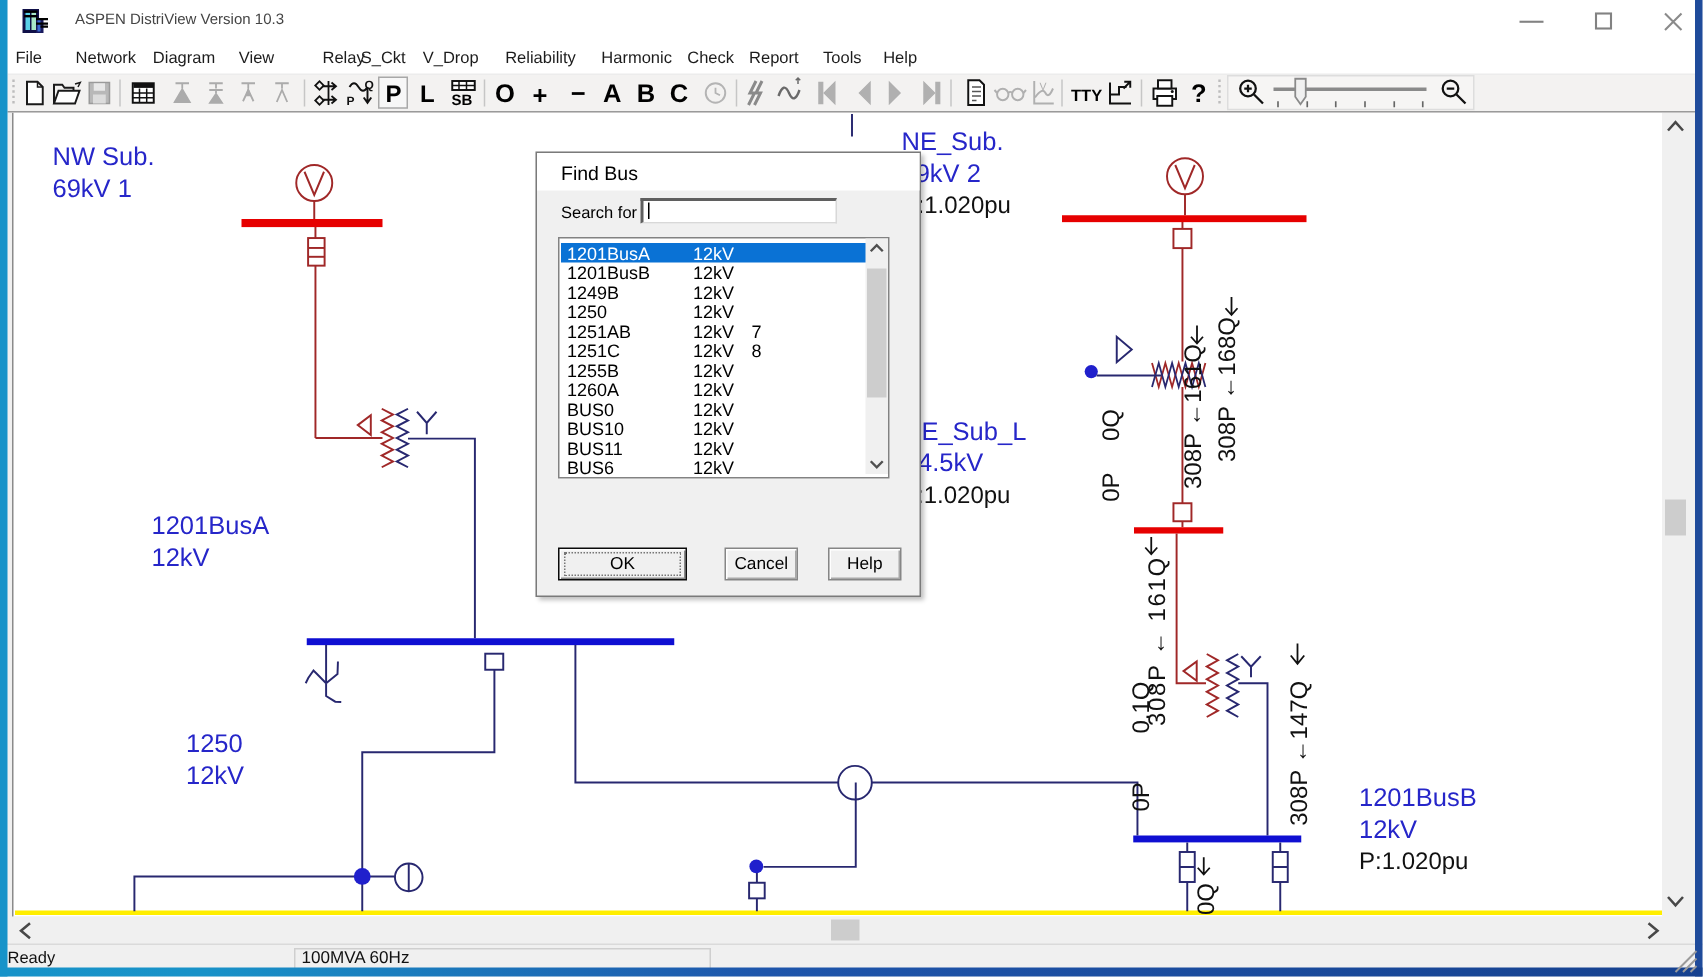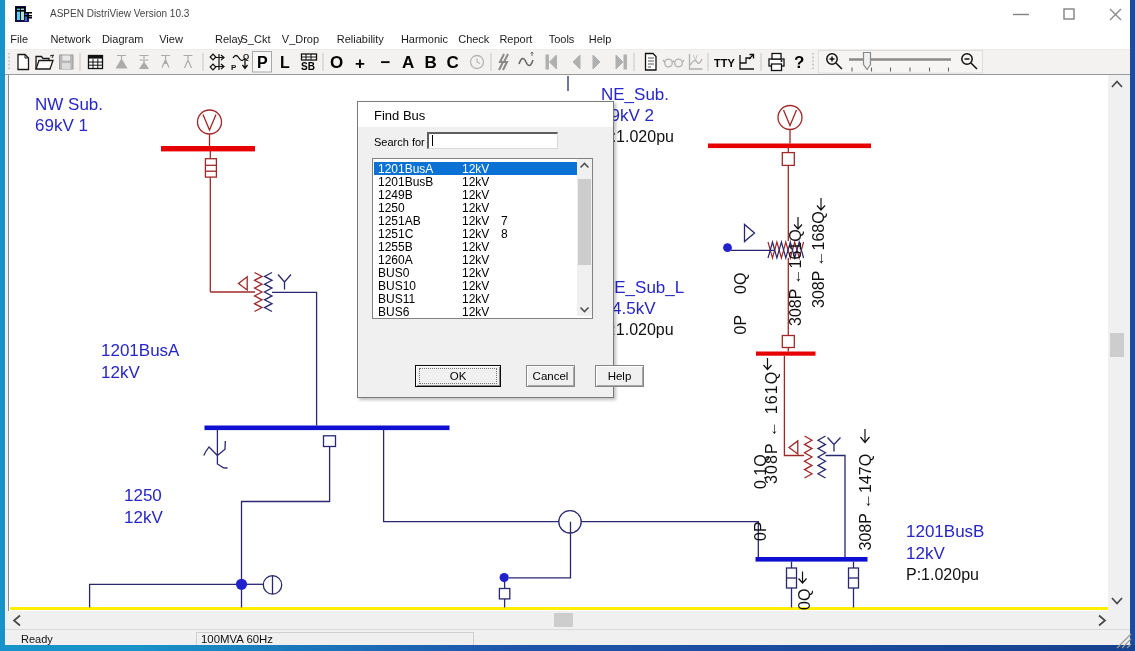--- a/index.html
+++ b/index.html
@@ -40,21 +40,21 @@
      border-top:2px solid #5f5f5f;border-left:2px solid #5f5f5f;border-right:1px solid #d8d8d8;border-bottom:1px solid #d8d8d8;}
   #dlg-caret{position:absolute;left:3px;top:1px;width:1px;height:11px;background:#000;}
   #dlg-list{position:absolute;left:14px;top:56px;width:219px;height:159px;background:#fff;
      border:1px solid #828282;}
   .row{position:absolute;left:1px;width:204px;height:13px;font-size:12px;color:#000;}
   .row b{font-weight:normal;position:absolute;}
   .c1{left:4px;} .c2{left:88px;} .c3{left:127px;}
   .rowsel{background:#0a72d5;color:#fff;}
   #list-sb{position:absolute;right:0;top:0;width:15px;height:157px;background:#f0f0f0;}
   #list-thumb{position:absolute;left:1px;top:20px;width:13px;height:86px;background:#cdcdcd;}
-  .btn{position:absolute;background:#f0f0f0;font-size:11.5px;text-align:center;color:#000;margin-left:43px;}
+  .btn{position:absolute;background:#f0f0f0;font-size:11.5px;text-align:center;color:#000;}
   .btn3d{border:1px solid #868686;box-shadow:inset 1px 1px 0 #ffffff,inset -1px -1px 0 #a8a8a8;text-align:center;}
   .btnok{border:1px solid #0a0a0a;box-shadow:inset 1px 1px 0 #ffffff,inset -1px -1px 0 #888888;}
 </style>
 </head>
 <body>
 <div class="abs" id="frame-left"></div>
 <div class="abs" id="frame-right"></div>
 <div class="abs" id="frame-bottom"></div>
 
 <div class="abs" id="canvasbg"></div>
@@ -397,21 +397,21 @@
 </div>
 <svg class="abs" style="left:1113px;top:633px;z-index:22" width="20" height="16">
   <g stroke="#9a9a9a" stroke-width="1.3">
     <line x1="18" y1="1" x2="4" y2="15"></line>
     <line x1="18" y1="6" x2="9" y2="15"></line>
     <line x1="18" y1="11" x2="14" y2="15"></line>
   </g>
 </svg>
 
 <div class="abs" id="statusbar">
-  <span style="position:absolute;left:5px;top:3px;padding-left:16px;">Ready</span>
+  <span style="position:absolute;left:5px;top:3px;">Ready</span>
   <span class="sseg" style="left:196px;width:268px;">100MVA 60Hz</span>
 </div>
 
 <div class="abs" id="dialog">
   <div id="dlg-title">
       <span>Find Bus</span>
     </div>
   <div id="dlg-search-label">Search for</div>
   <div id="dlg-input">
       <div id="dlg-caret"></div>

